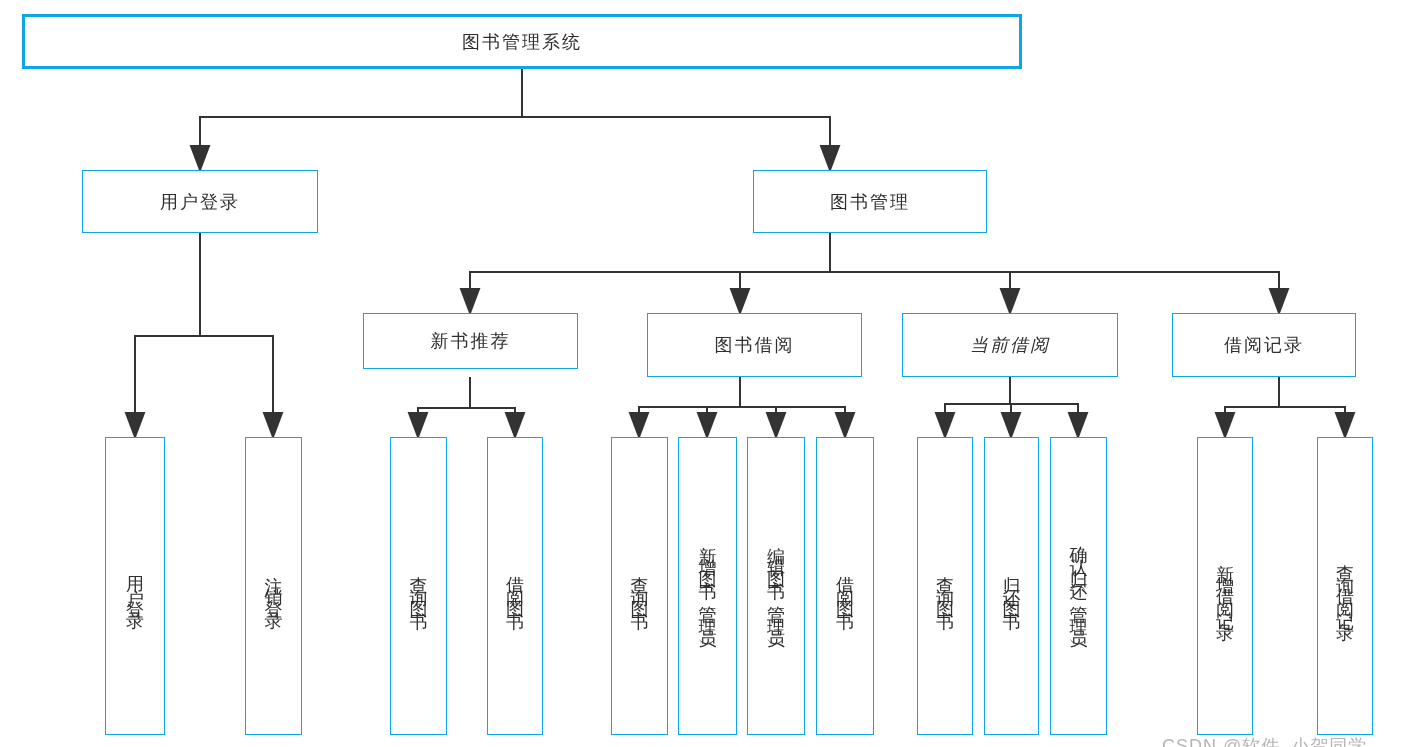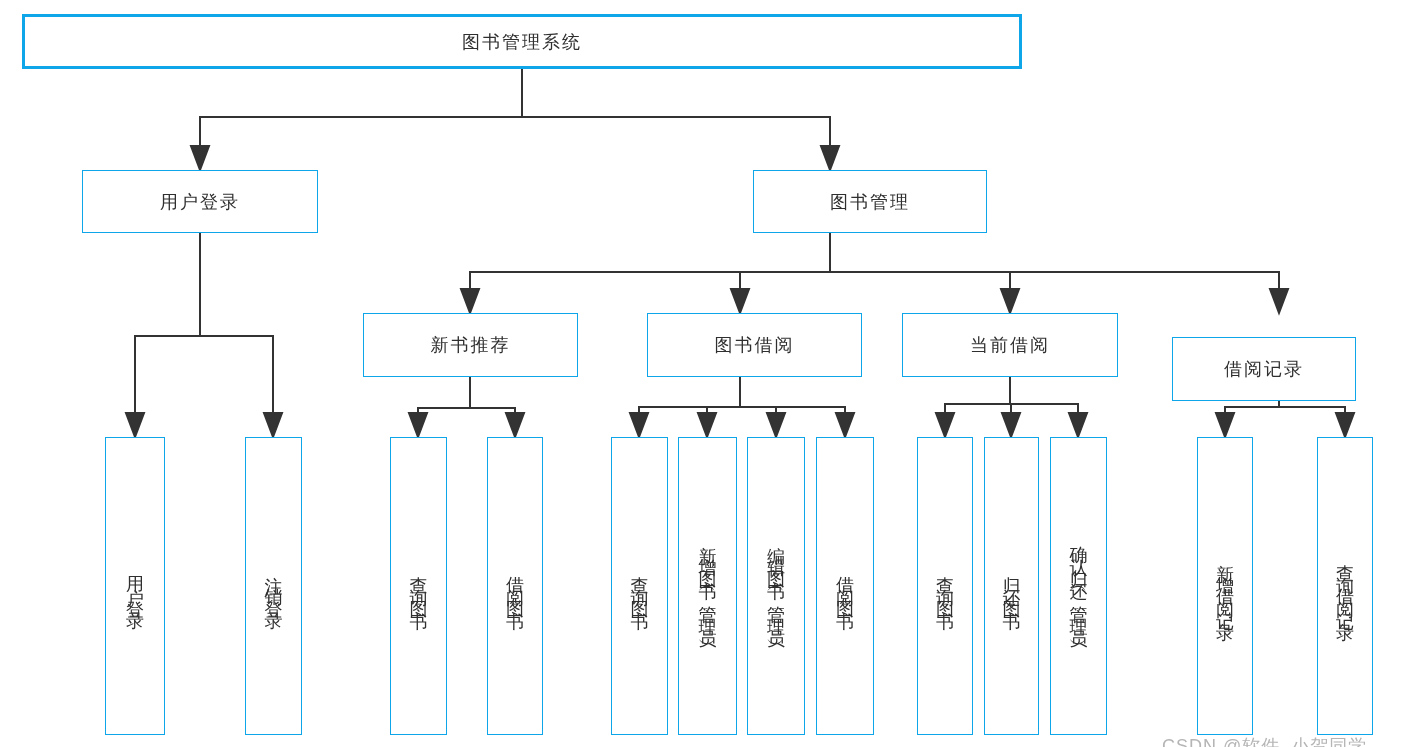--- a/index.html
+++ b/index.html
@@ -119,30 +119,30 @@
     <span>图书管理系统</span>
   </div>
 
   <div class="node" style="left:82px; top:170px; width:236px; height:63px;">
     <span>用户登录</span>
   </div>
   <div class="node" style="left:713px; top:170px; width:234px; height:63px;margin-left:40px;">
     <span>图书管理</span>
   </div>
 
-  <div class="node" style="left:363px; top:313px; width:215px; height:64px;">
+  <div class="node" style="left:363px; top:313px; width:215px; height:56px;">
     <span>新书推荐</span>
   </div>
   <div class="node" style="left:647px; top:313px; width:215px; height:64px;">
     <span>图书借阅</span>
   </div>
-  <div class="node" style="left:902px; top:313px; width:216px; height:64px;">
+  <div class="node" style="left:902px; top:313px; width:216px; height:64px;font-style:italic;">
     <span>当前借阅</span>
   </div>
-  <div class="node" style="left:1172px; top:313px; width:184px; height:64px;margin-top:24px;">
+  <div class="node" style="left:1172px; top:313px; width:184px; height:64px;">
     <span>借阅记录</span>
   </div>
 
   <div class="node leaf" style="left:105px; top:437px; width:60px; height:298px;">
     <span class="vlabel">用户登录</span>
   </div>
   <div class="node leaf" style="left:245px; top:437px; width:57px; height:298px;">
     <span class="vlabel">注销登录</span>
   </div>
 

